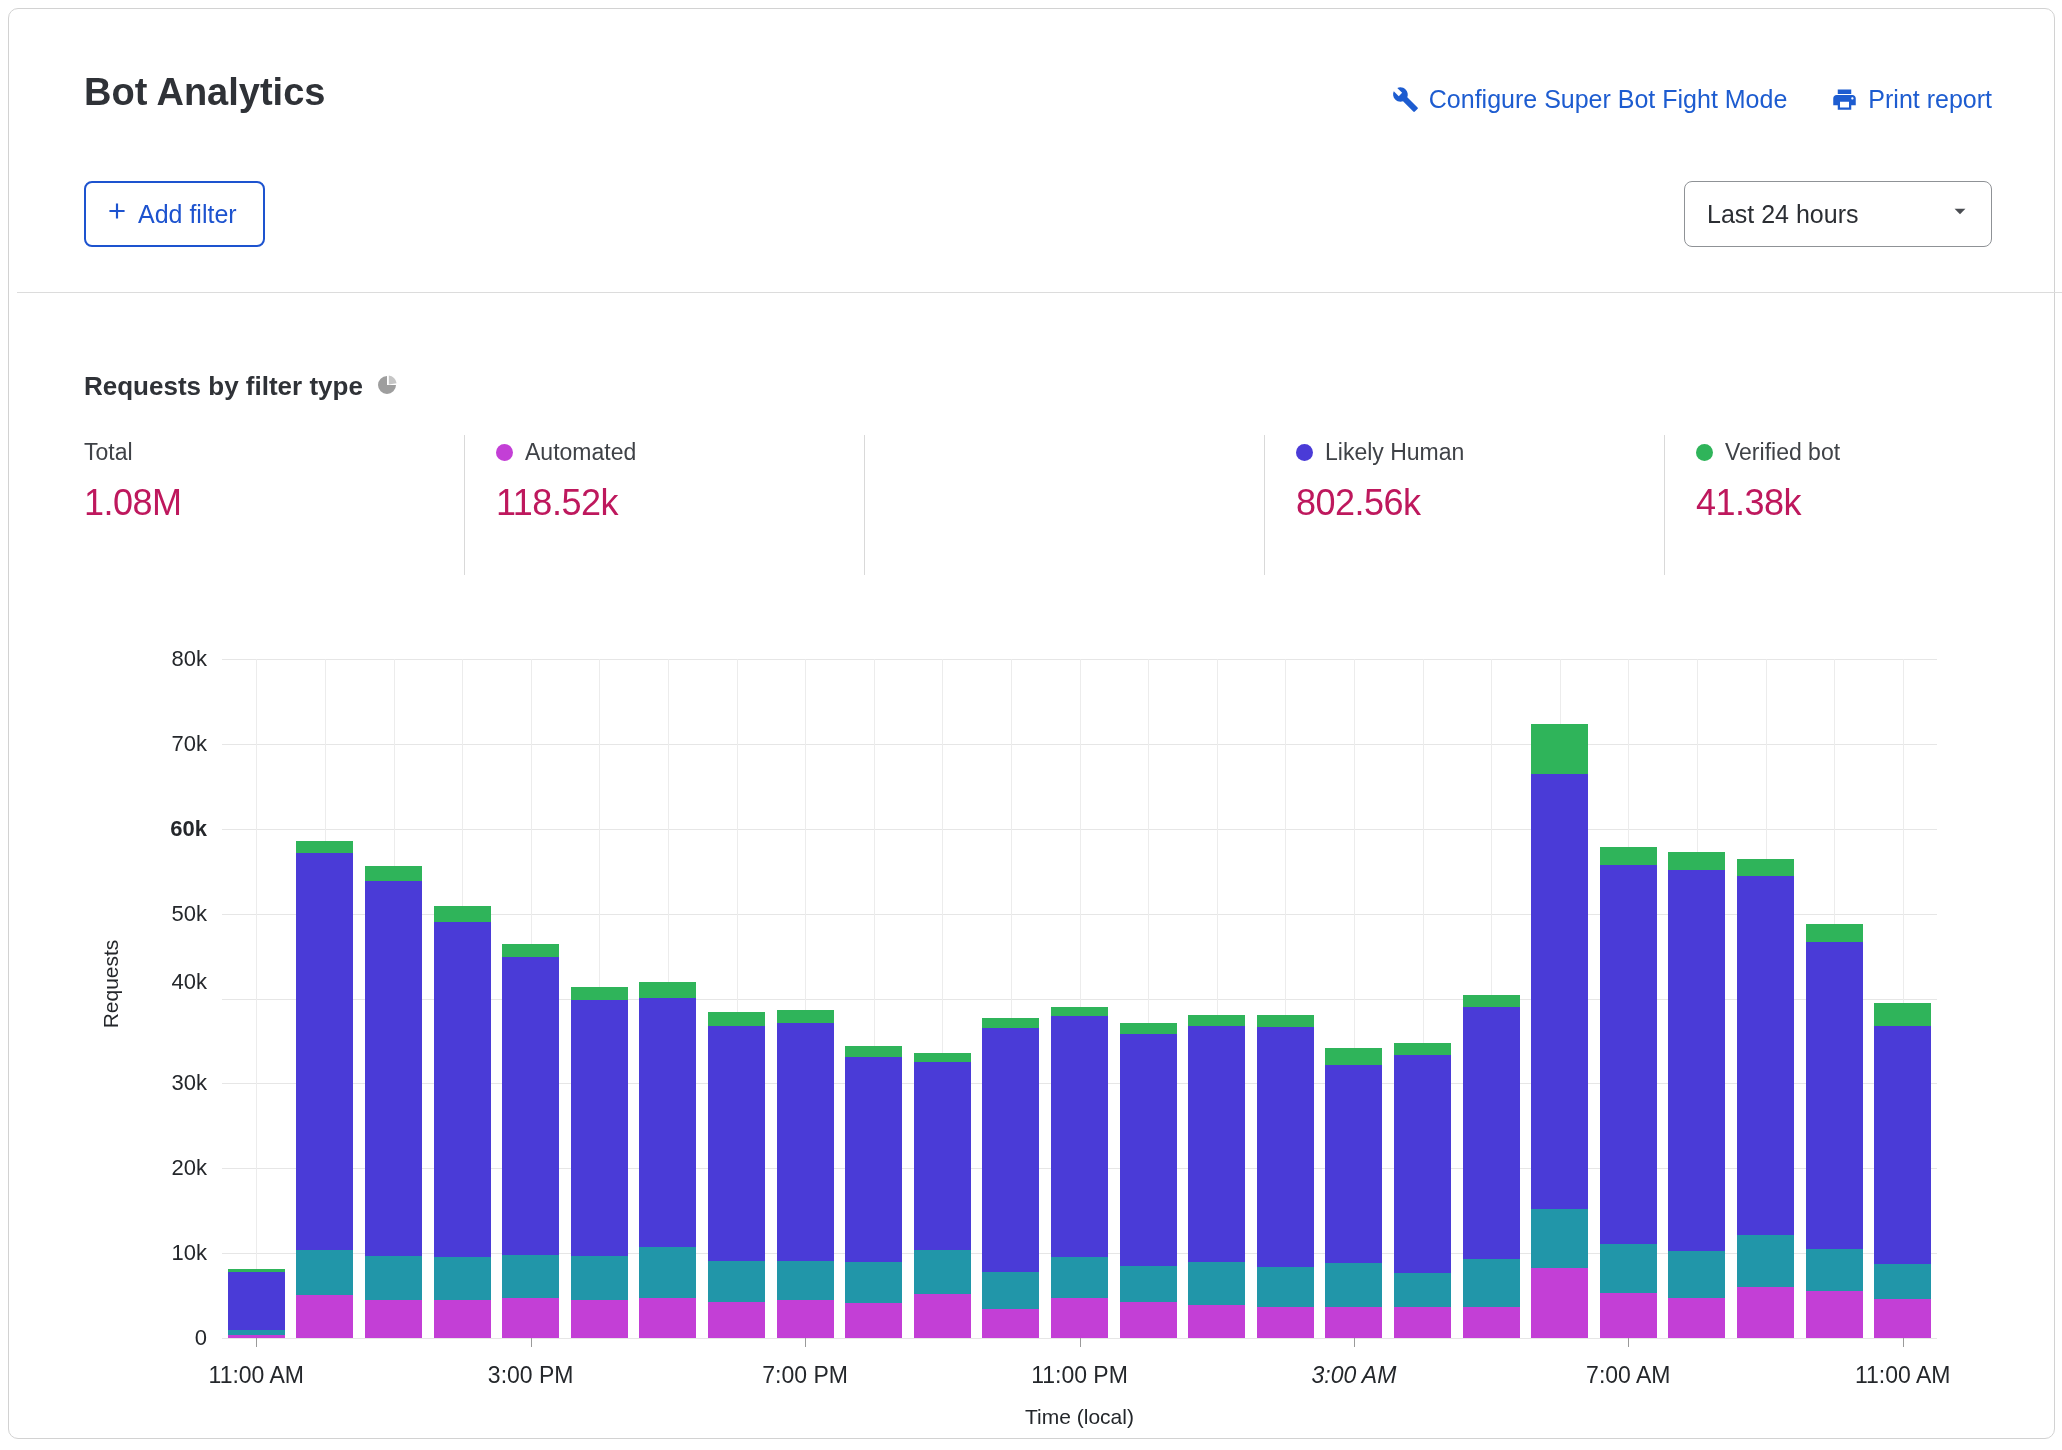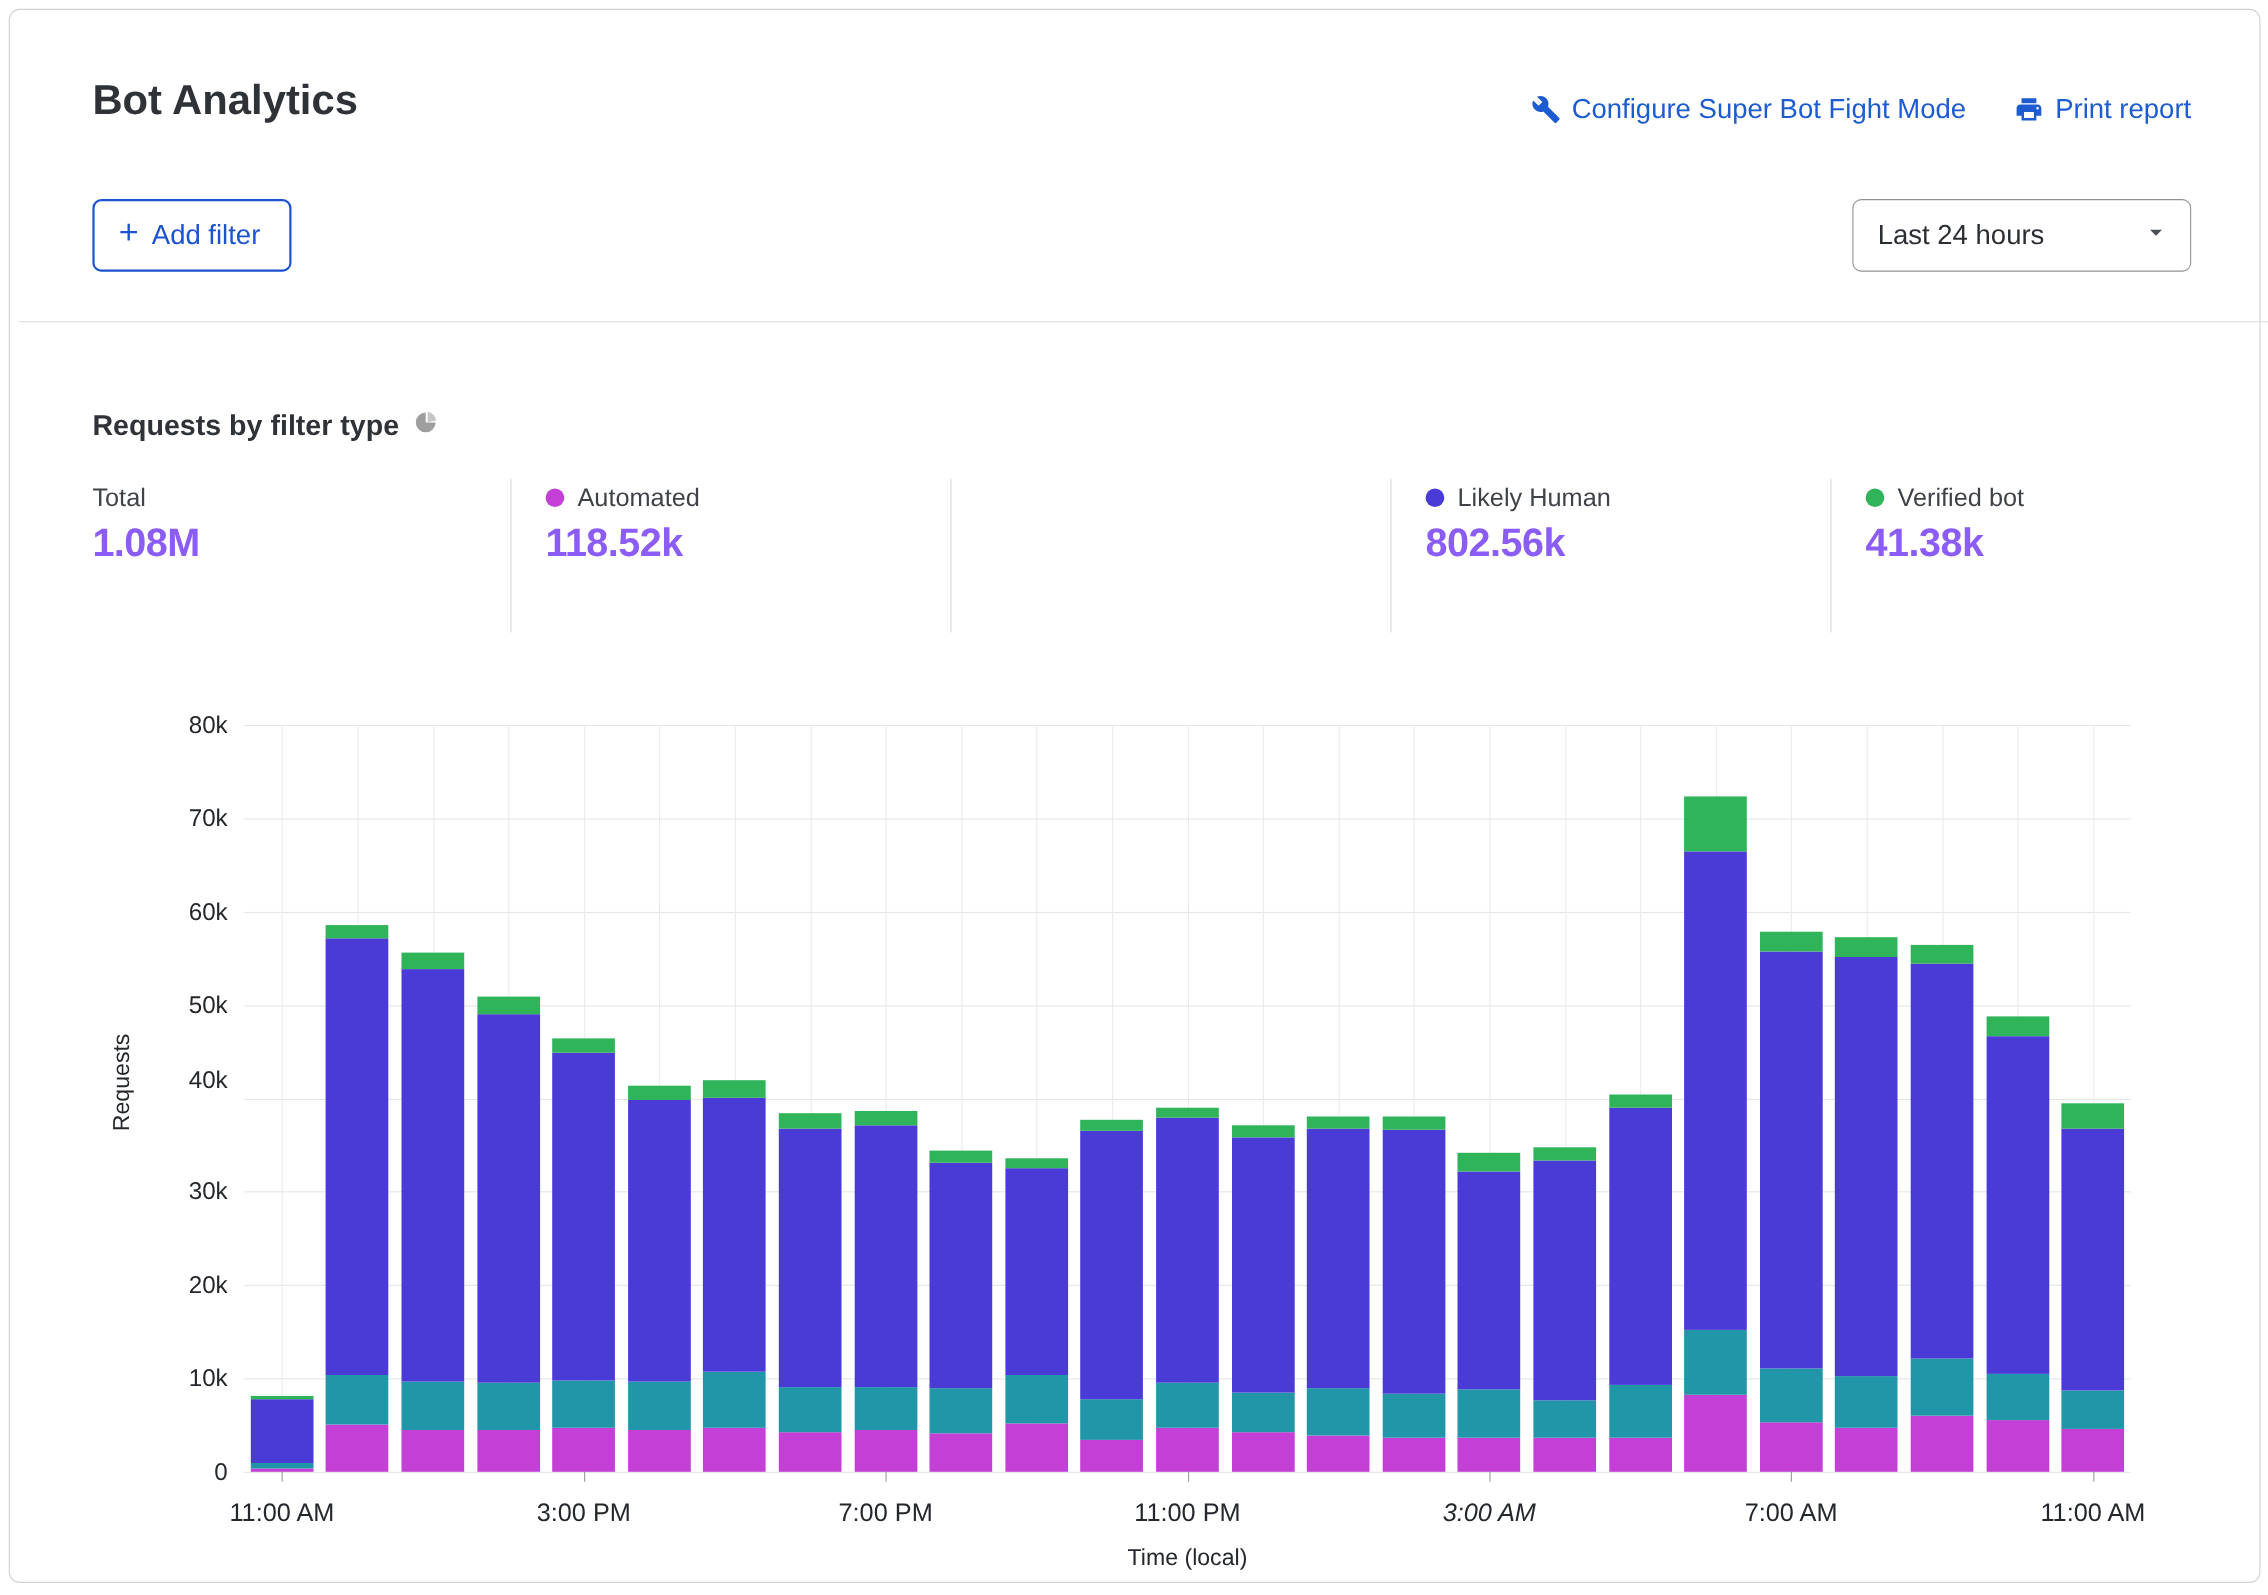--- a/index.html
+++ b/index.html
@@ -16,21 +16,21 @@
   .dropdown{position:absolute;top:172px;right:62px;width:308px;height:66px;border:1px solid #8f9296;
         border-radius:8px;background:#fff;display:flex;align-items:center;justify-content:space-between;
         padding:0 18px 0 22px;font-size:25px;color:#2b2e33;cursor:pointer;box-sizing:border-box;}
   .divider-h{position:absolute;left:8px;top:283px;width:2045px;height:0;border-top:1px solid #dcdcdc;}
   .section-title{position:absolute;left:75px;top:362px;display:flex;align-items:center;gap:12px;}
   .section-title .txt{font-size:26px;font-weight:700;color:#2f3237;}
   .stats{position:absolute;left:0;top:430px;width:2062px;height:140px;}
   .stat{position:absolute;top:0;}
   .stat .lab{display:flex;align-items:center;gap:12px;font-size:23px;color:#3f4247;}
   .dot{width:17px;height:17px;border-radius:50%;display:inline-block;}
-  .stat .val{margin-top:6px;font-size:36px;font-weight:700;color:#8b5cf6;letter-spacing:-0.5px;}
+  .stat .val{margin-top:16px;font-size:36px;font-weight:400;color:#be185d;letter-spacing:-0.5px;}
   .stat-div{position:absolute;top:-4px;width:0;height:140px;border-left:1px solid #d9d9d9;}
   
   #chart-root{position:absolute;left:213px;top:650px;width:1715px;height:679px;}
   .gridline-h{position:absolute;left:0;width:100%;height:0;border-top:1px solid #e6e6e6;}
   .gridline-v{position:absolute;top:0;height:100%;width:0;border-left:1px solid #ececec;}
   .bar{position:absolute;bottom:0;}
   .seg{position:absolute;left:0;width:100%;}
   .y-label{position:absolute;width:80px;text-align:right;font-size:22px;color:#24272b;line-height:26px;}
   .x-label{position:absolute;width:200px;text-align:center;font-size:23px;color:#24272b;}
   .x-tick{position:absolute;width:0;height:9px;border-left:1px solid #9a9a9a;}
@@ -137,21 +137,21 @@
       <div class="y-label" style="left: -95px; top: 581.125px;">10k</div>
       <div class="gridline-h" style="top: 509.25px;"></div>
       <div class="y-label" style="left: -95px; top: 496.25px;">20k</div>
       <div class="gridline-h" style="top: 424.375px;"></div>
       <div class="y-label" style="left: -95px; top: 411.375px;">30k</div>
       <div class="gridline-h" style="top: 339.5px;"></div>
       <div class="y-label" style="left: -95px; top: 310px;">40k</div>
       <div class="gridline-h" style="top: 254.625px;"></div>
       <div class="y-label" style="left: -95px; top: 241.625px;">50k</div>
       <div class="gridline-h" style="top: 169.75px;"></div>
-      <div class="y-label" style="left: -95px; top: 156.75px;">60k</div>
+      <div class="y-label" style="left: -95px; top: 156.75px; font-weight: bold;">60k</div>
       <div class="gridline-h" style="top: 84.875px;"></div>
       <div class="y-label" style="left: -95px; top: 71.875px;">70k</div>
       <div class="gridline-h" style="top: 0px;"></div>
       <div class="y-label" style="left: -95px; top: -13px;">80k</div>
       <div class="gridline-v" style="left: 34.3px;"></div>
       <div class="gridline-v" style="left: 102.9px;"></div>
       <div class="gridline-v" style="left: 171.5px;"></div>
       <div class="gridline-v" style="left: 240.1px;"></div>
       <div class="gridline-v" style="left: 308.7px;"></div>
       <div class="gridline-v" style="left: 377.3px;"></div>

